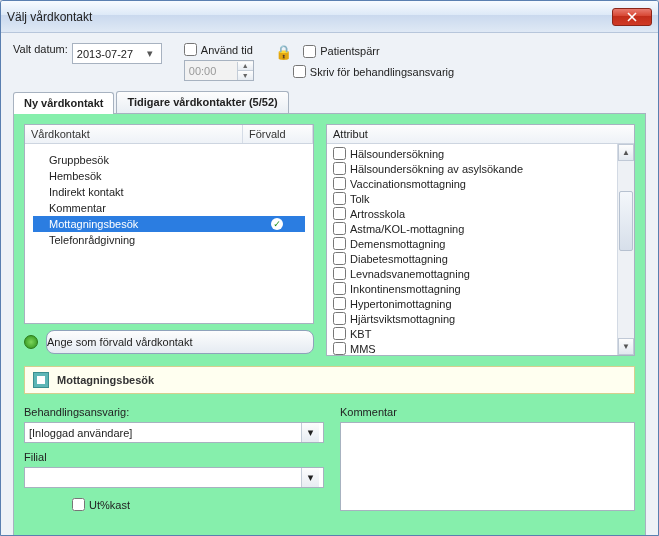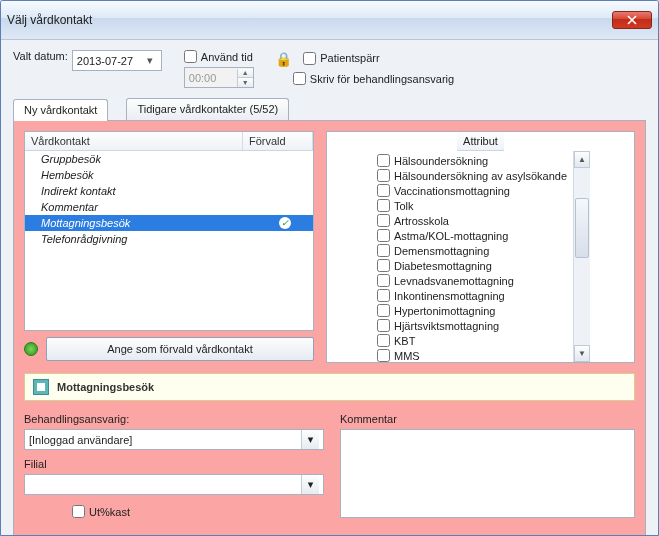--- a/index.html
+++ b/index.html
@@ -14,21 +14,21 @@
     width: 659px; height: 536px;
     background: #fff;
     border: 1px solid #5a7fb0;
     border-radius: 3px 3px 0 0;
     box-shadow: 0 2px 10px rgba(0,0,0,.3);
     position: relative;
     overflow: hidden;
   }
   
   .titlebar {
-    height: 39px;
+    height: 32px;
     background: linear-gradient(#f7fbff, #dde9f7 45%, #cad9ee 46%, #dfe9f5);
     border-bottom: 1px solid #b7c6db;
     display: flex; align-items: center;
     padding: 0 6px;
   }
   .titlebar .title { flex: 1; font-size: 12px; color: #222; }
   .win-close {
     width: 40px; height: 18px;
     border-radius: 3px;
     background: linear-gradient(#e87b6f, #d64531 45%, #c22d1a 46%, #cf3a26);
@@ -70,76 +70,76 @@
   .chk input { margin:0; width:13px; height:13px; }
   .lock-icon { color:#c08a1a; font-size:14px; position:relative; top:1px; }
   .patientblock { display:flex; flex-direction:column; gap:6px; }
   .lockrow { display:flex; align-items:center; gap:10px; }
 
   
   .tabset {
     margin-top: 6px;
   }
   .tabstrip {
-    display:flex; align-items:flex-end; gap:16px;
-    position:relative; z-index:2;
+    display:flex; align-items:flex-end; gap:0;
+    position:relative; z-index:2;font-weight:bold;
   }
   .tab {
     padding: 4px 10px 5px;
     border: 1px solid #a7b2c0;
     border-bottom: none;
     border-radius: 3px 3px 0 0;
     background: linear-gradient(#fdfdfd,#e9eef4);
     color:#222; cursor:pointer;
     margin-right:2px;
   }
   .tab.active {
     background:#fff;
     position:relative;
     top:1px;
   }
   .tabpanel {
     border:1px solid #a7b2c0;
-    background:#fca5a5;
+    background:#86efac;
     padding:10px;
     height: 423px;
   }
 
   .columns { display:flex; gap:12px; }
 
   
   .listbox {
     width: 290px; height: 200px;
     border:1px solid #a7b2c0; background:#fff;
     display:flex; flex-direction:column;
   }
   .list-header {
     display:flex; background:linear-gradient(#fdfdfd,#eef2f7);
     border-bottom:1px solid #cdd5e0;
   }
   .list-header .hcell {
     padding:3px 6px; border-right:1px solid #d5dce6; color:#333;
   }
-  ul.items { list-style:none; margin:0; padding:0; overflow:auto; flex:1;font-style:italic; }
+  ul.items { list-style:none; margin:8px; padding:0; overflow:auto; flex:1; }
   ul.items li {
     padding:2px 0 2px 16px; cursor:default; display:flex; align-items:center;
     height:16px;
   }
   ul.items li.sel {
     background:#2b7de1; color:#fff;
   }
   ul.items li .check-default { margin-left:auto; margin-right:22px; color:#1a8f1a; background:#fff; border-radius:50%; width:12px; height:12px; font-size:9px; display:none; align-items:center; justify-content:center; }
   ul.items li.sel .check-default { display:flex; }
 
   .set-default-row { display:flex; align-items:center; gap:8px; margin-top:6px; }
   .green-dot { width:14px; height:14px; border-radius:50%; background:radial-gradient(#7cd65a,#2a8f1a); border:1px solid #2a7a18; }
   .btn-wide {
-    flex:1; height:24px; border:1px solid #8fa2bb; border-radius:2px;
+    flex:1; height:24px; border:1px solid #8fa2bb; border-radius:8px;
     background:linear-gradient(#fdfdfd,#e5ebf2);
-    cursor:pointer; text-align:center; line-height:22px;
+    cursor:pointer; text-align:left; line-height:22px;
   }
 
   
   .attrbox {
     flex:1; height: 232px; border:1px solid #a7b2c0; background:#fff;
     display:flex; flex-direction:column;
   }
   .attr-header { padding:3px 6px; background:linear-gradient(#fdfdfd,#eef2f7); border-bottom:1px solid #cdd5e0; }
   .attr-scroll { flex:1; overflow:hidden; display:flex; }
   ul.attrs { list-style:none; margin:0; padding:2px 0; flex:1; overflow:hidden; }
@@ -171,21 +171,21 @@
   .bottom { display:flex; gap:16px; margin-top:12px; }
   .bottom .left { width:300px; display:flex; flex-direction:column; gap:4px; }
   .combo { width:100%; padding:0 4px; justify-content:space-between; }
   .combo .dd { width:18px; height:100%; border-left:1px solid #c3ccd7; display:flex; align-items:center; justify-content:center; background:linear-gradient(#fdfdfd,#e7ecf2); }
   .combo.empty span:first-child{ color:#555; }
   .textarea {
     flex:1; height:60px; border:1px solid #a7b2c0; background:#fff;
   }
   .utkast { margin-top:6px;padding-left:48px; }
 
-  .attr-clip { min-width:0;align-items:center; }
+  .attr-clip { min-width:0; }
 </style>
 </head>
 <body>
 
 <div class="window">
 
   <div class="titlebar">
     <div class="title">Välj vårdkontakt</div>
     <div class="win-close">
       <svg viewBox="0 0 10 10">

